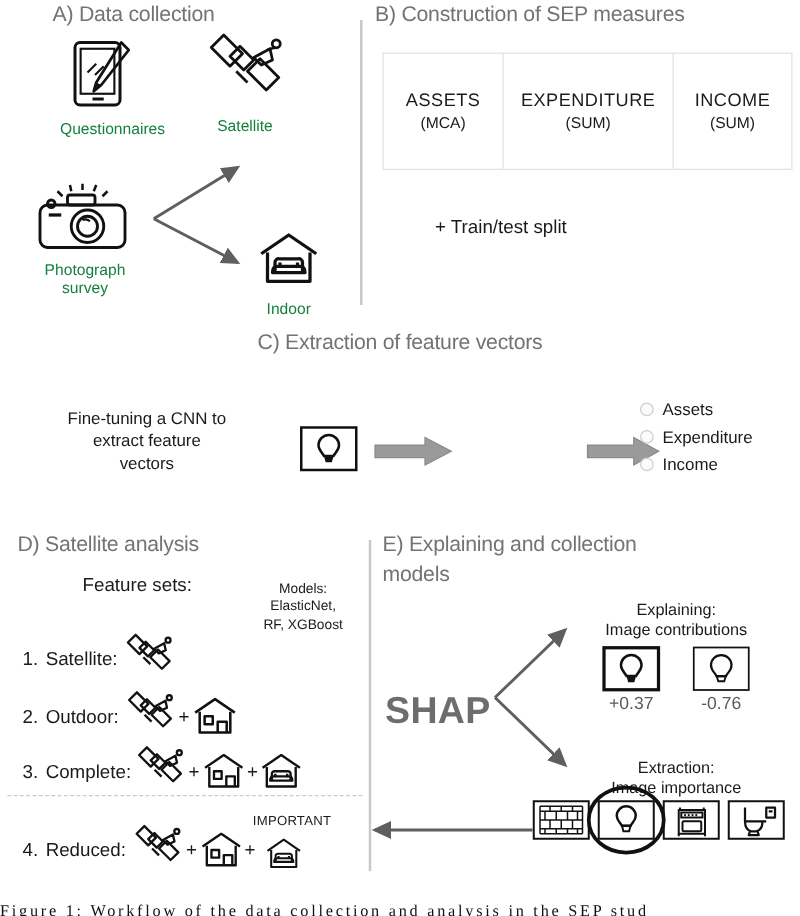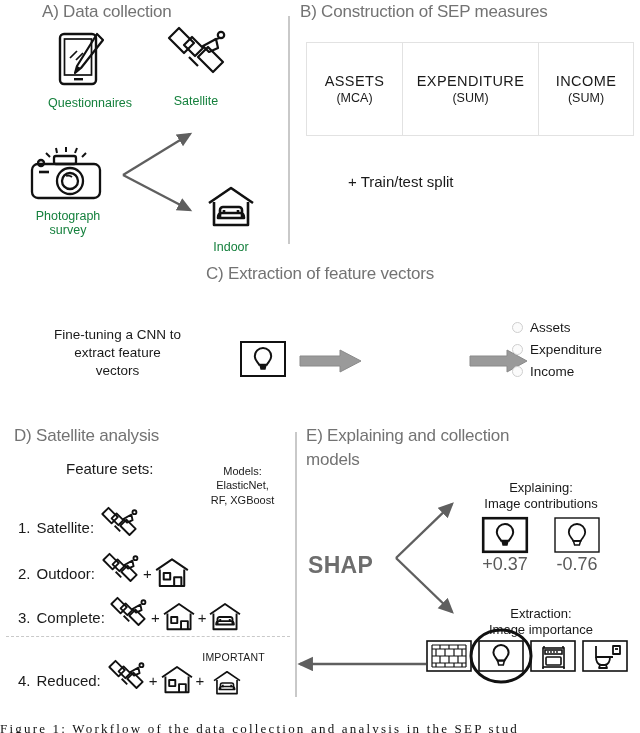--- a/index.html
+++ b/index.html
@@ -37,23 +37,23 @@
 
   
   .fs-lbl{font-size:15px;color:#1a1a1a;}
   .models{font-size:11px;text-align:center;line-height:1.3;color:#1a1a1a;}
   .set-row{display:flex;align-items:center;}
   .set-name{font-size:15px;color:#1a1a1a;white-space:nowrap;}
   .plus-sym{font-size:15px;color:#1a1a1a;margin:0 2px;}
   .important{font-size:10.5px;letter-spacing:.2px;color:#1a1a1a;text-align:center;}
 
   
-  .shap{font-size:23px;font-weight:bold;color:#6d6d6d;letter-spacing:.3px;}
+  .shap{font-size:30px;font-weight:bold;color:#6d6d6d;letter-spacing:.3px;}
   .sub-h{font-size:13px;text-align:center;line-height:1.25;color:#1a1a1a;}
-  .shapval{font-size:18px;color:#5a5a5a;text-align:center;}
+  .shapval{font-size:14px;color:#5a5a5a;text-align:center;}
 
   
   .cap{font-family:"Liberation Serif","DejaVu Serif",serif;font-size:13px;color:#111;
        text-align:justify;line-height:1.45;}
   svg{display:block;overflow:visible;}
 </style>
 </head>
 <body>
 
 <div class="fig">

